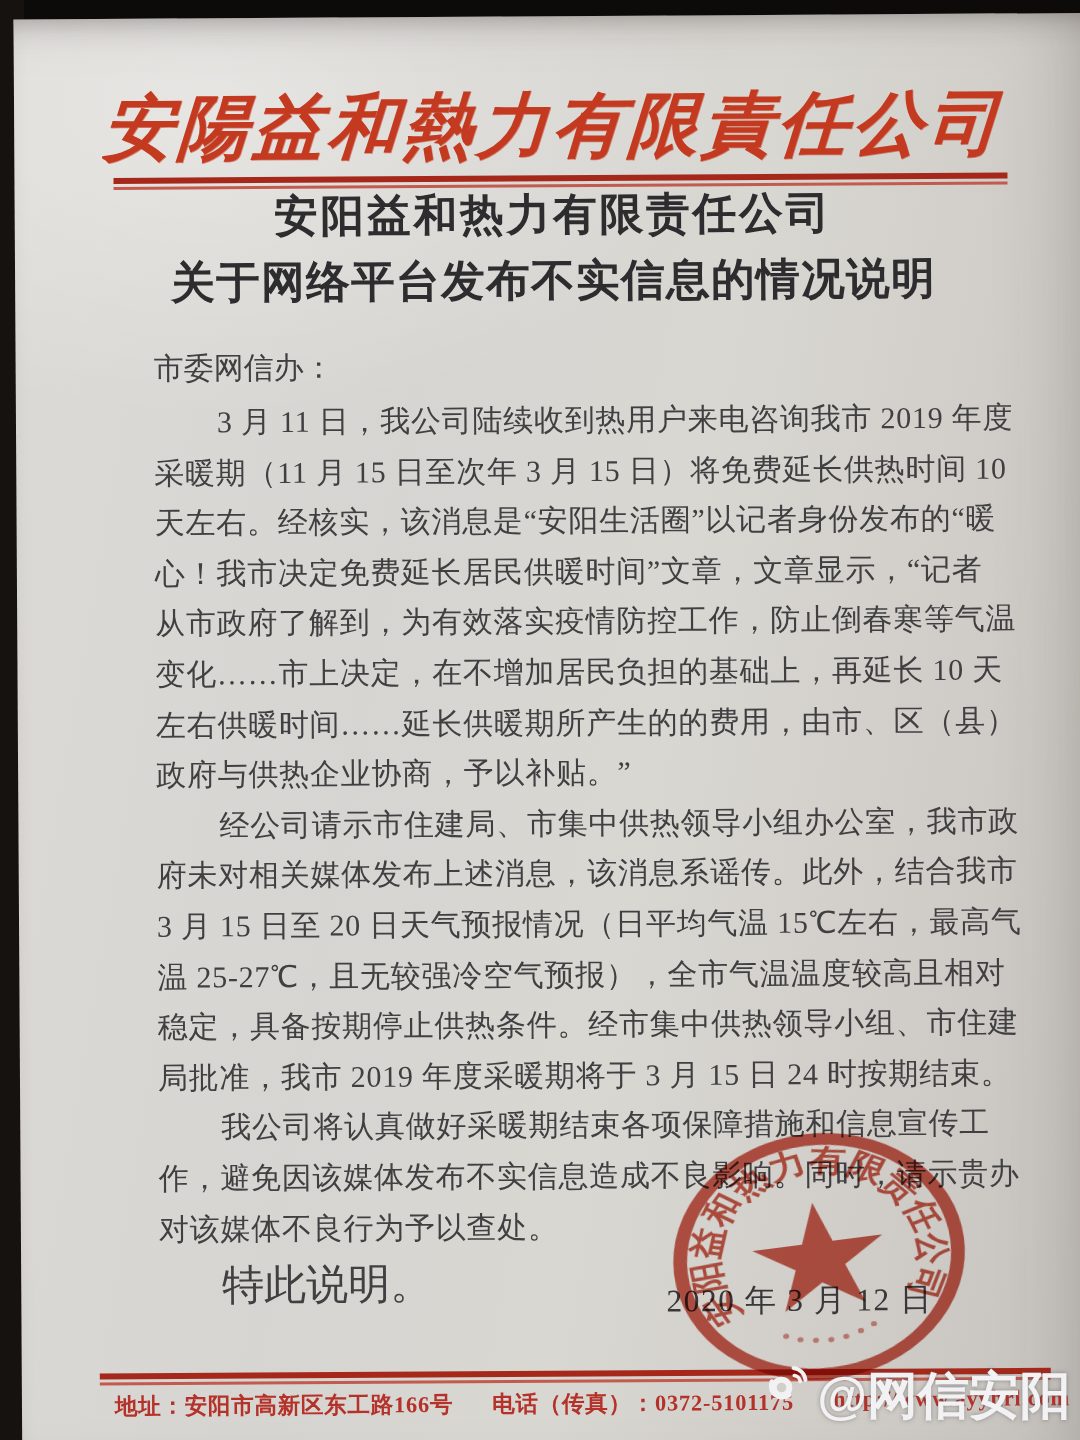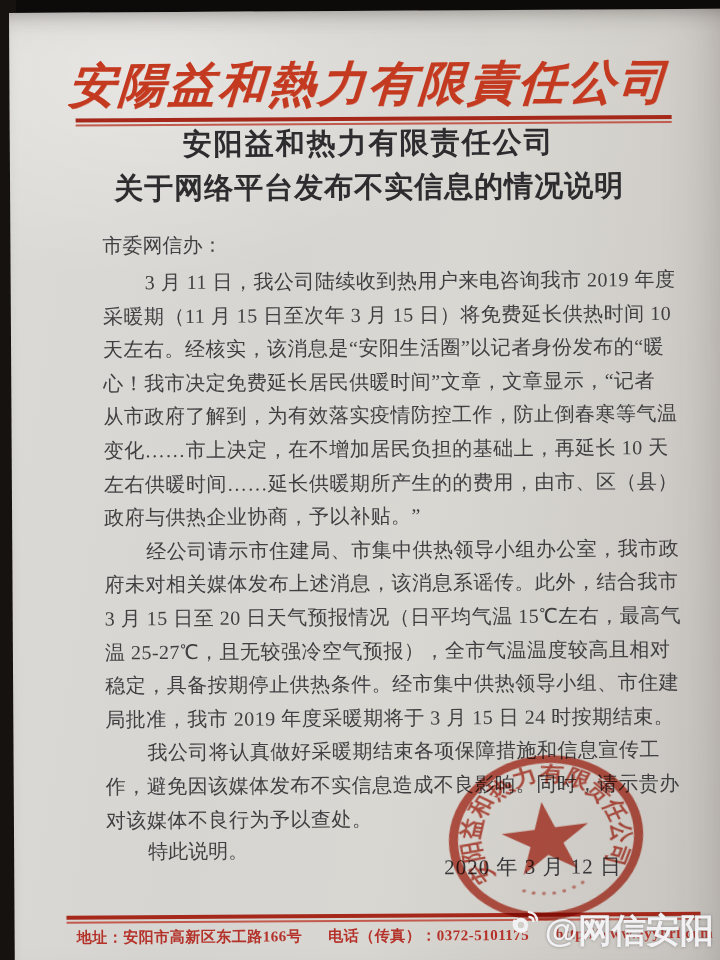--- a/index.html
+++ b/index.html
@@ -34,21 +34,21 @@
     color:#2d2c2e; font-weight:bold; }
   .doc-title-1 { font-size:29px; letter-spacing:2px; }
   .doc-title-2 { font-size:29px; letter-spacing:1px; margin-top:4px; }
 
   .content { position:absolute; top:220px; left:92px; width:552px;
     color:#403f41; font-size:20px; }
   .salutation { height:34px; }
   .bline { height:33.6px; line-height:33.6px; white-space:nowrap;
     letter-spacing:0.5px; }
   .bline.indent { padding-left:42px; }
-  .closing { position:absolute; top:826px; left:134px; font-size:20px; color:#403f41; }
+  .closing { position:absolute; top:826px; left:134px; font-size:28px; color:#403f41; }
   .date-line { position:absolute; top:843px; left:430px; font-size:21px;
     color:#38373a; letter-spacing:1px; z-index:2; }
 
   .seal { position:absolute; top:742px; left:430px; width:204px; height:172px;
     z-index:3; mix-blend-mode:multiply; opacity:0.92;
     transform:rotate(-7deg); filter:blur(0.3px); }
 
   .rule-bottom { top:903px; left:52px; right:32px; }
   .footer-text { position:absolute; top:916px; left:62px; width:600px;
     display:flex; gap:26px; font-size:15px; font-weight:bold; color:#b4322a;

